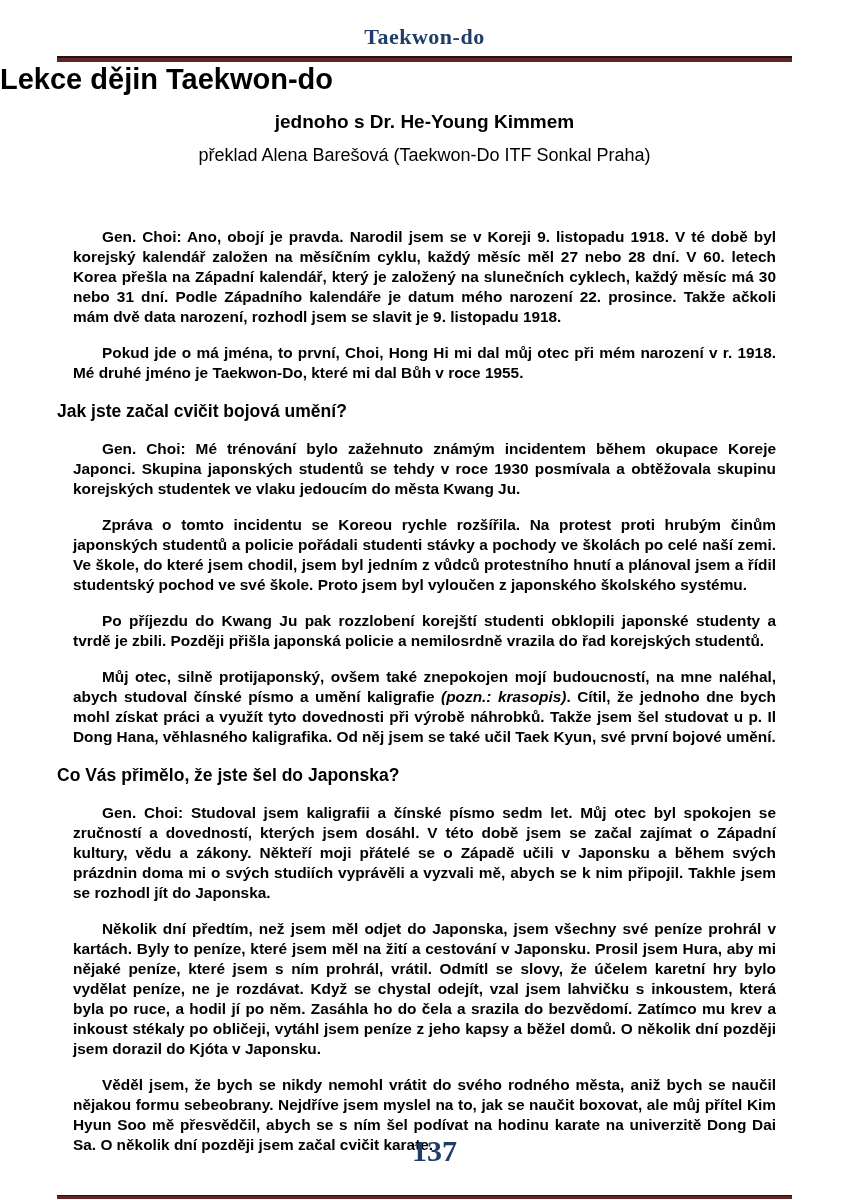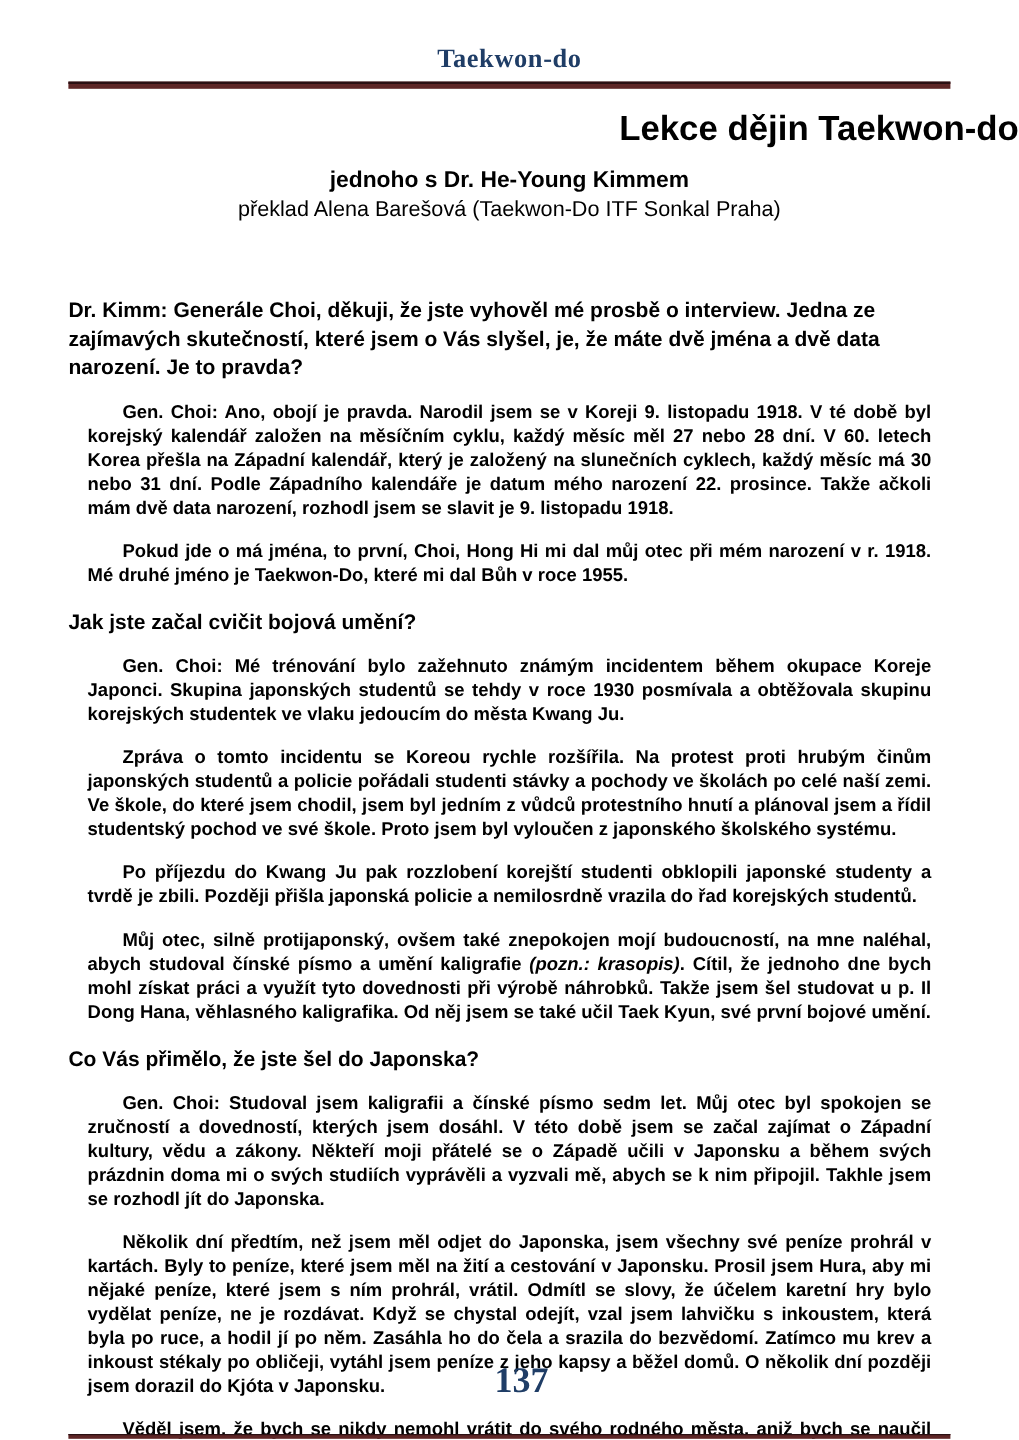--- a/index.html
+++ b/index.html
@@ -7,21 +7,21 @@
   .page {
     position: relative;
     width: 849px;
     height: 1200px;
     background: #ffffff;
     overflow: hidden;
     font-family: "Liberation Sans", sans-serif;
     color: #000000;
   }
   .running-header {
-    padding-top: 36px;
+    padding-top: 24px;
     text-align: center;
     font-family: "Liberation Serif", serif;
     font-size: 22px;
     font-weight: bold;
     color: #1F3D66;
     letter-spacing: 0.5px;
   }
   .head-rule {
     margin: 6px 57px 0 57px;
     height: 6px;
@@ -30,34 +30,34 @@
   }
   .doc-title {
     margin-top: 27px;
     text-align: center;
     font-size: 37px;
     font-weight: bold;
     letter-spacing: 0px;
     line-height: 44px;
   }
   .doc-subtitle {
-    margin-top: 17px;
-    text-align: right;
+    text-align: left;
     font-size: 29px;
     font-weight: bold;
     line-height: 34px;
   }
   .doc-credit {
     margin-top: 14px;
     text-align: center;
     font-size: 19px;
     font-weight: bold;
     line-height: 24px;
   }
   .doc-byline {
+    margin-top: 10px;
     text-align: center;
     font-size: 18px;
     font-weight: normal;
     line-height: 22px;
   }
   .body-text {
     margin: 61px 57px 0 57px;
     width: 735px;
     font-size: 15.4px;
     line-height: 20px;
@@ -105,21 +105,20 @@
 
   <div class="running-header">Taekwon-do</div>
   <div class="head-rule"></div>
 
   <h2 class="doc-subtitle">Lekce dějin Taekwon-do</h2>
   <h3 class="doc-credit">jednoho s Dr. He-Young Kimmem</h3>
   <div class="doc-byline">překlad Alena Barešová (Taekwon-Do ITF Sonkal Praha)</div>
 
   <div class="body-text">
 
-    <p class="q">Dr. Kimm: Generále Choi, děkuji, že jste vyhověl mé prosbě o interview. Jedna ze zajímavých skutečností, které jsem o Vás slyšel, je, že máte dvě jména a dvě data narození. Je to pravda?</p>
     <p class="a">Gen. Choi: Ano, obojí je pravda. Narodil jsem se v Koreji 9. listopadu 1918. V té době byl korejský kalendář založen na měsíčním cyklu, každý měsíc měl 27 nebo 28 dní. V 60. letech Korea přešla na Západní kalendář, který je založený na slunečních cyklech, každý měsíc má 30 nebo 31 dní. Podle Západního kalendáře je datum mého narození 22. prosince. Takže ačkoli mám dvě data narození, rozhodl jsem se slavit je 9. listopadu 1918.</p>
     <p class="a">Pokud jde o má jména, to první, Choi, Hong Hi mi dal můj otec při mém narození v r. 1918. Mé druhé jméno je Taekwon-Do, které mi dal Bůh v roce 1955.</p>
 
     <p class="q">Jak jste začal cvičit bojová umění?</p>
     <p class="a">Gen. Choi: Mé trénování bylo zažehnuto známým incidentem během okupace Koreje Japonci. Skupina japonských studentů se tehdy v roce 1930 posmívala a obtěžovala skupinu korejských studentek ve vlaku jedoucím do města Kwang Ju.</p>
     <p class="a">Zpráva o tomto incidentu se Koreou rychle rozšířila. Na protest proti hrubým činům japonských studentů a policie pořádali studenti stávky a pochody ve školách po celé naší zemi. Ve škole, do které jsem chodil, jsem byl jedním z vůdců protestního hnutí a plánoval jsem a řídil studentský pochod ve své škole. Proto jsem byl vyloučen z japonského školského systému.</p>
     <p class="a">Po příjezdu do Kwang Ju pak rozzlobení korejští studenti obklopili japonské studenty a tvrdě je zbili. Později přišla japonská policie a nemilosrdně vrazila do řad korejských studentů.</p>
     <p class="a"><span>Můj otec, silně protijaponský, ovšem také znepokojen mojí budoucností, na mne naléhal, abych studoval čínské písmo a umění kaligrafie </span><i>(pozn.: krasopis)</i><span>. Cítil, že jednoho dne bych mohl získat práci a využít tyto dovednosti při výrobě náhrobků. Takže jsem šel studovat u p. Il Dong Hana, věhlasného kaligrafika. Od něj jsem se také učil Taek Kyun, své první bojové umění.</span></p>
 
     <p class="q">Co Vás přimělo, že jste šel do Japonska?</p>

